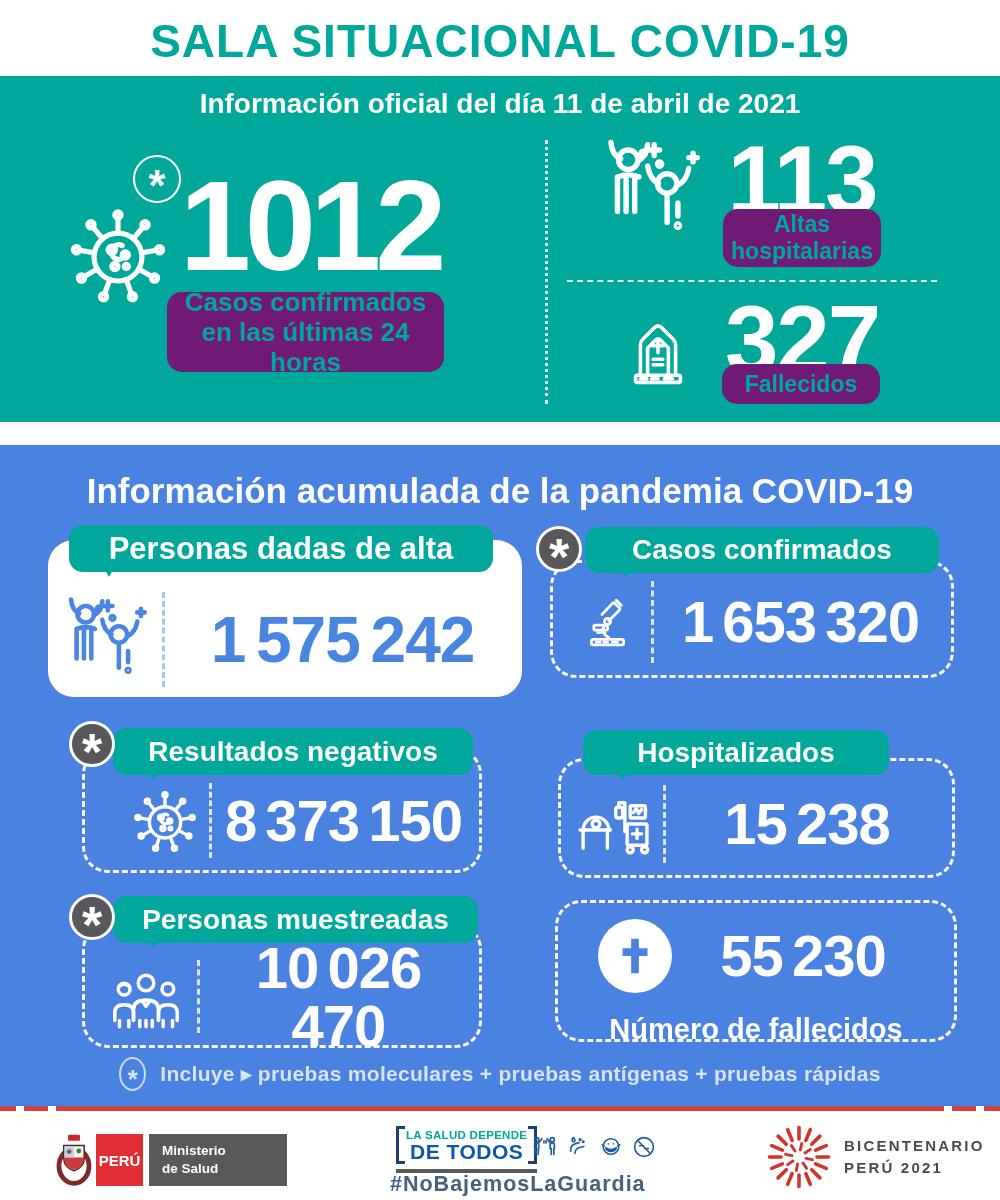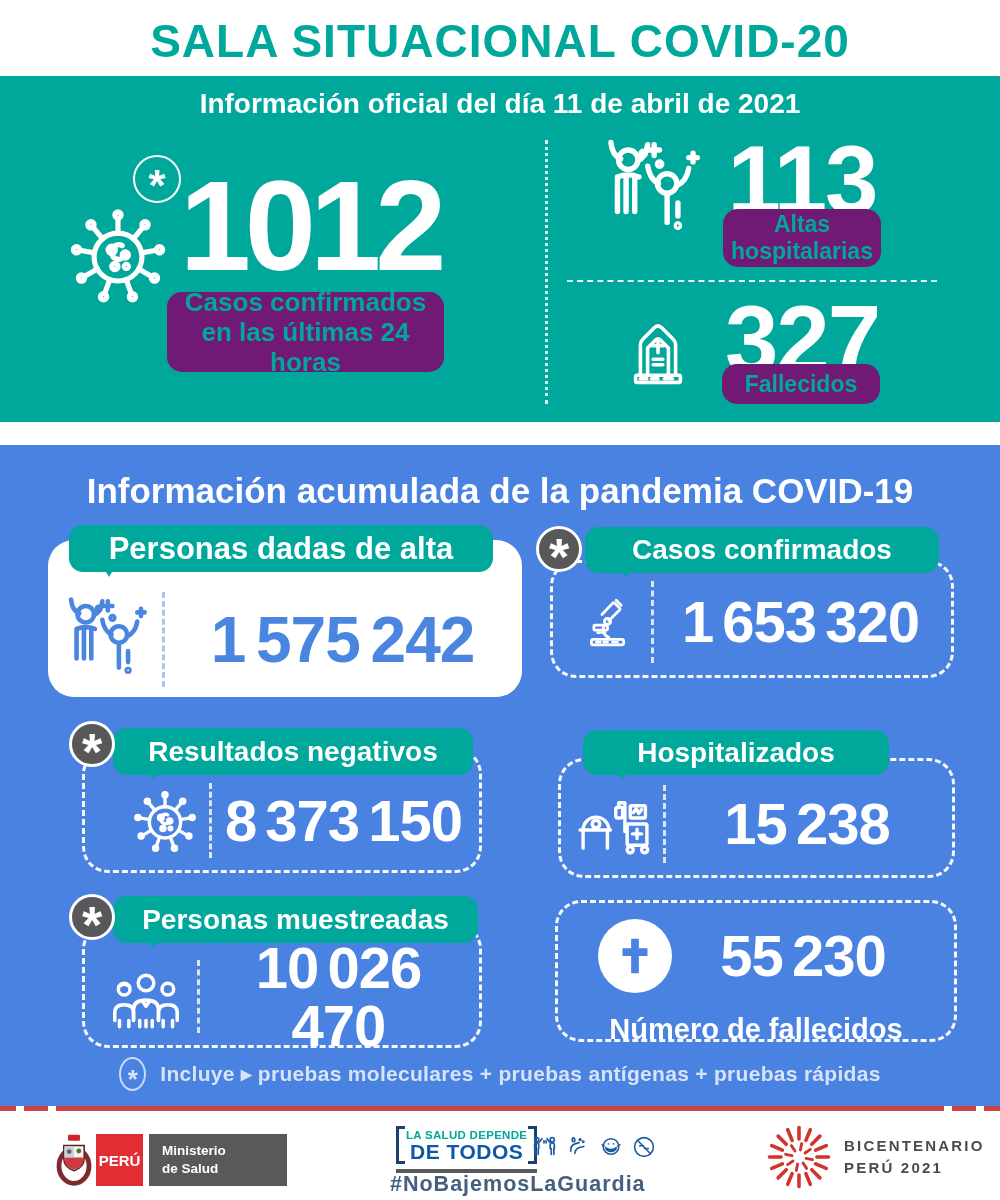--- a/index.html
+++ b/index.html
@@ -257,21 +257,21 @@
           <line x1="50" y1="31" x2="50" y2="40" transform="rotate(281.25 50 50)"></line>
           <line x1="50" y1="31" x2="50" y2="40" transform="rotate(326.25 50 50)"></line>
         </g>
       </g>
     </symbol>
   </defs>
 </svg>
 
 <div class="page">
 
-  <div class="header-title">SALA SITUACIONAL COVID-20</div>
+  <div class="header-title">SALA SITUACIONAL COVID-19</div>
 
   <section class="teal">
     <div class="official">Información oficial del día 11 de abril de 2021</div>
     <div class="vdiv"></div>
 
     <div class="circ-ast" style="left:133px;top:79px;width:48px;height:48px;border-width:2.5px">
       <span class="st" style="font-size:44px">*</span>
     </div>
     <svg class="icon" style="position:absolute;left:66px;top:126px" width="104" height="106">
         <use href="#i-virus"></use>

